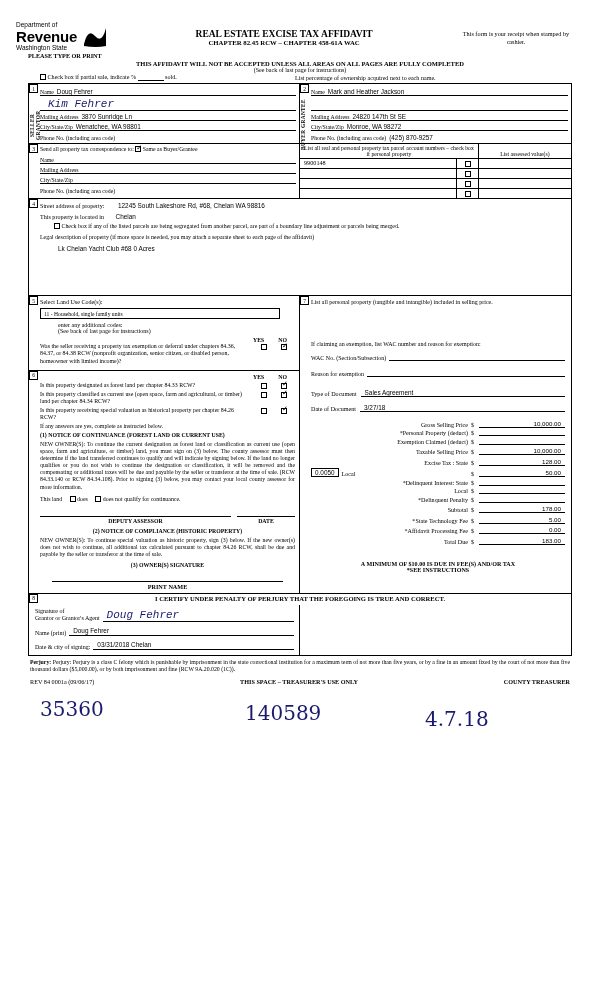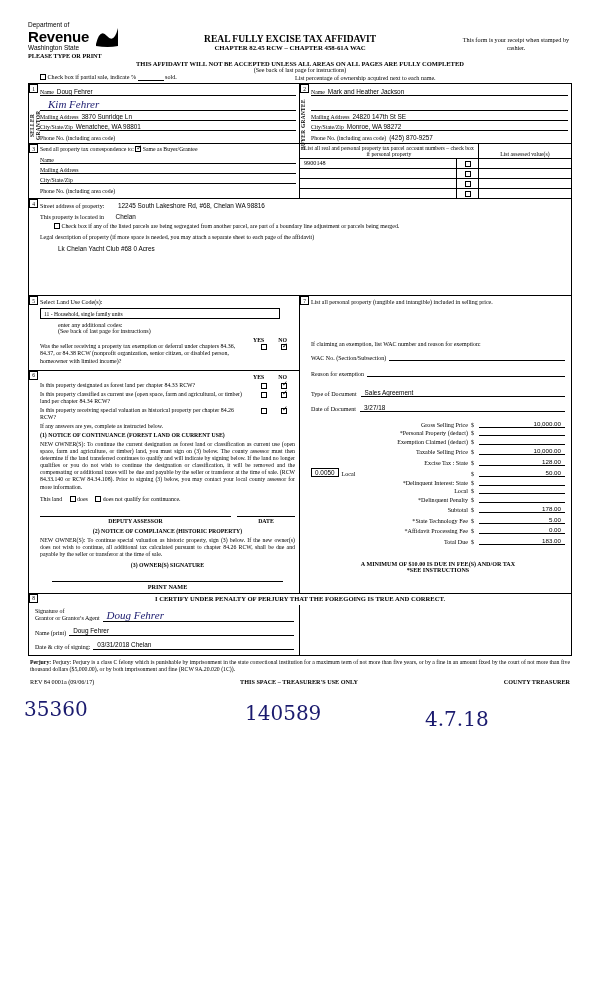--- a/index.html
+++ b/index.html
@@ -9,21 +9,21 @@
     height: 997px;
     background: #ffffff;
     font-family: "Liberation Serif", serif;
     font-size: 6.2px;
     color: #000;
     position: relative;
   }
   .page { position: relative; width: 600px; height: 997px; padding: 0; }
 
   
-  .header { display: flex; align-items: flex-end; padding: 22px 28px 0 28px; }
+  .header { display: flex; align-items: center; padding: 22px 28px 0 16px; }
   .logo-block { display: flex; align-items: flex-start; gap: 3px; }
   .dept-text { line-height: 1.05; }
   .dept-small { font-size: 6.5px; font-family: "Liberation Sans", sans-serif; }
   .dept-big { font-size: 15px; font-weight: bold; font-family: "Liberation Sans", sans-serif; letter-spacing: -0.2px; }
   .dept-state { font-size: 6.5px; font-family: "Liberation Sans", sans-serif; }
   .logo-mark { width: 26px; height: 26px; position: relative; margin-left: 2px; margin-top: 2px;}
   .logo-mark svg { display:block; }
 
   .title-wrap { flex: 1; text-align: center; margin-top: 2px; }
   .title-main { font-size: 9.5px; font-weight: bold; font-family: "Liberation Serif", serif; }
@@ -48,21 +48,21 @@
   .bb { border-bottom: 1px solid #000; }
   .br { border-right: 1px solid #000; }
 
   .secnum {
     width: 9px; height: 9px; border: 1px solid #000; font-size: 5.5px;
     display: inline-flex; align-items: center; justify-content: center;
     position: absolute; left: 0; top: 0; background: #fff;
   }
 
   .hand {
-    font-family: Liberation Serif, serif;
+    font-family: Liberation Mono, monospace;
     font-style: italic;
     color: #1a1a6e;
   }
   .typed { font-family: "Liberation Sans", sans-serif; font-size: 6.4px; }
 
   .vert-label {
     writing-mode: vertical-rl;
     transform: rotate(180deg);
     font-size: 5.4px;
     font-weight: bold;
@@ -130,21 +130,21 @@
         <div class="dept-big">Revenue</div>
         <div class="dept-state">Washington State</div>
       </div>
       <div class="logo-mark">
         <svg width="26" height="26" viewBox="0 0 26 26">
           <path d="M2 20 Q6 4 13 12 Q20 20 24 4 L24 22 Q14 24 2 22 Z" fill="#000"></path>
         </svg>
       </div>
     </div>
     <div class="title-wrap">
-      <div class="title-main">REAL FULLY EXCISE TAX AFFIDAVIT</div>
+      <div class="title-main">REAL ESTATE EXCISE TAX AFFIDAVIT</div>
       <div class="title-sub">CHAPTER 82.45 RCW – CHAPTER 458-61A WAC</div>
     </div>
     <div class="receipt-note">This form is your receipt when stamped by cashier.</div>
   </div>
 
   <div class="typeline">
     <div class="left">PLEASE TYPE OR PRINT</div>
   </div>
   <div class="warn">THIS AFFIDAVIT WILL NOT BE ACCEPTED UNLESS ALL AREAS ON ALL PAGES ARE FULLY COMPLETED</div>
   <div class="seeback">(See back of last page for instructions)</div>
@@ -507,18 +507,18 @@
     <span>Perjury: Perjury is a class C felony which is punishable by imprisonment in the state correctional institution for a maximum term of not more than five years, or by a fine in an amount fixed by the court of not more than five thousand dollars ($5,000.00), or by both imprisonment and fine (RCW 9A.20.020 (1C)).</span>
   </div>
 
   <div class="footrow">
     <div>REV 84 0001a (09/06/17)</div>
     <div class="bigtreas">THIS SPACE – TREASURER'S USE ONLY</div>
     <div class="bigtreas">COUNTY TREASURER</div>
   </div>
 
   <div class="bottomnums">
-    <div class="bn" style="left:24px;top:12px;">35360</div>
+    <div class="bn" style="left:40px;top:12px;">35360</div>
     <div class="bn" style="left:245px;top:16px;">140589</div>
     <div class="bn" style="left:425px;top:22px;">4.7.18</div>
   </div>
 
 </div>
 
 </body></html>

